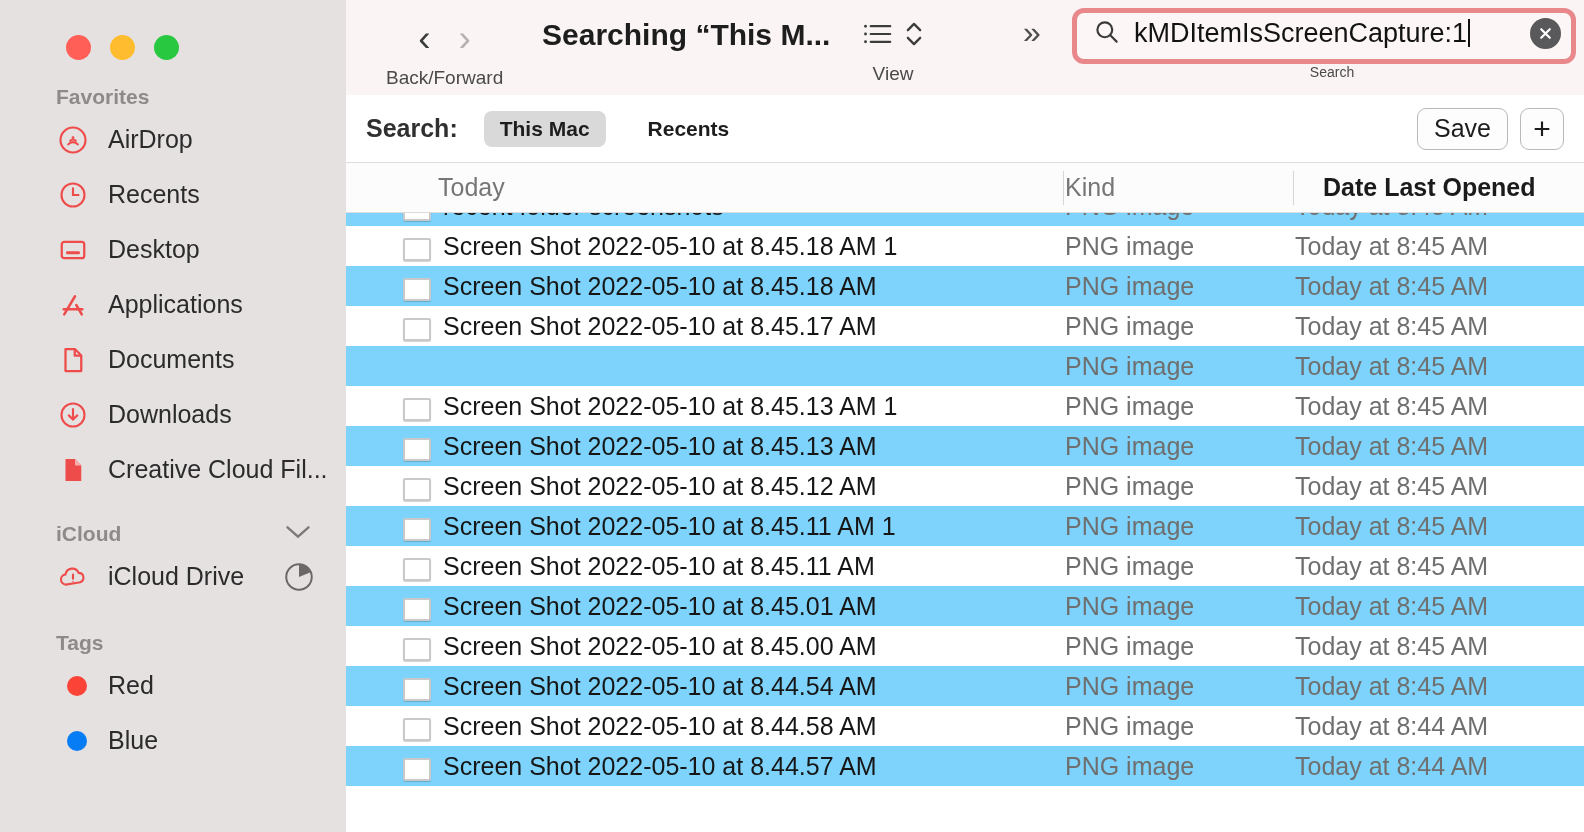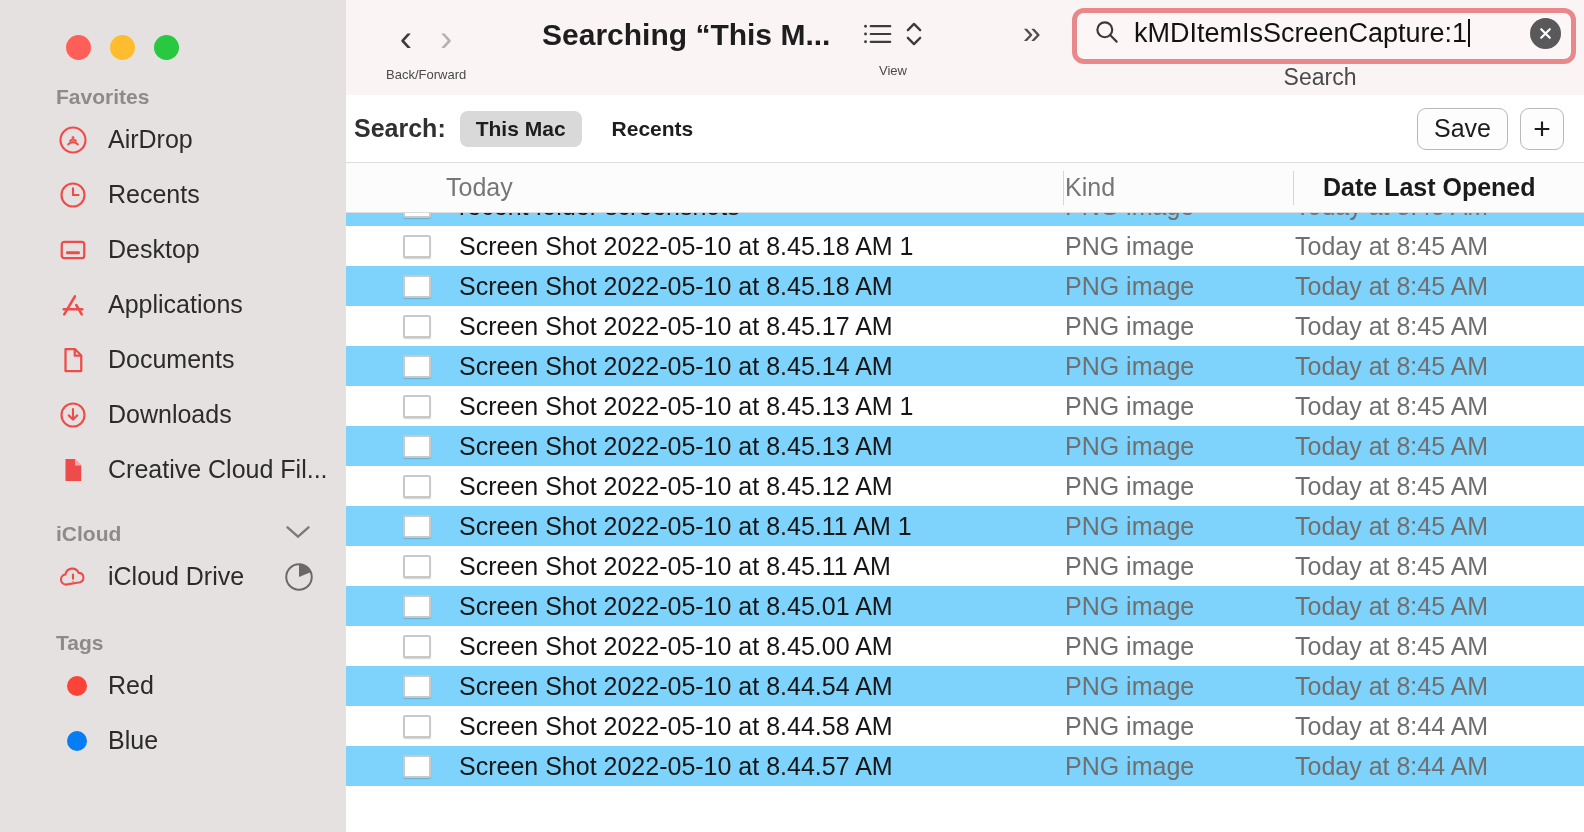--- a/index.html
+++ b/index.html
@@ -65,21 +65,21 @@
     min-width: 0;
   }
   #toolbar {
     height: 95px;
     background: #FBF4F5;
     display: flex; align-items: flex-start;
     position: relative;
     flex: 0 0 95px;
   }
   .tb-group { display: flex; flex-direction: column; align-items: center; }
-  .tb-caption { font-size: 13px; color: #4a4a4a; margin-top: 3px; }
+  .tb-caption { font-size: 19px; color: #4a4a4a; margin-top: 3px; }
   .navchevs { display: flex; gap: 28px; align-items: center; height: 52px; }
   .chev-glyph { font-size: 37px; line-height: 1; font-weight: 300; }
   .chev-back { color: #3c3c3c; }
   .chev-fwd { color: #b6b2b2; }
   #win-title {
     font-size: 30px; font-weight: bold; color: #1d1d1d;
     white-space: nowrap;
     position: absolute; left: 196px; top: 18px;
   }
   #view-group { position: absolute; left: 516px; top: 12px; }
@@ -106,33 +106,33 @@
     display: inline-block; width: 2px; height: 28px;
     background: #111; vertical-align: -5px; margin-left: 1px;
   }
   #clear-btn {
     width: 31px; height: 31px; border-radius: 50%;
     background: #59585A; color: #fff;
     display: flex; align-items: center; justify-content: center;
     font-size: 21px; line-height: 1; flex: 0 0 31px;
   }
   #search-caption {
-    position: absolute; right: 12px; top: 64px;
+    position: absolute; right: 0; top: 64px;
     width: 504px; text-align: center;
-    font-size: 23px; color: #4a4a4a;
+    font-size: 14px; color: #4a4a4a;
   }
 
   
   #scope-bar {
     height: 68px; flex: 0 0 68px;
     background: #FFFFFF;
     border-bottom: 1px solid #DEDEDE;
     display: flex; align-items: center;
-    padding: 0 20px 0 8px;
-    gap: 14px;
+    padding: 0 20px 0 20px;
+    gap: 26px;
   }
   #scope-label { font-size: 25px; font-weight: bold; color: #303030; }
   .scope-chip {
     font-size: 21px; font-weight: bold; color: #1d1d1d;
     padding: 6px 16px; border-radius: 8px;
   }
   .scope-chip.active { background: #D9D9D9; }
   #scope-right { margin-left: auto; display: flex; align-items: center; gap: 12px; }
   .pill-btn {
     border: 1px solid #B9B9B9; border-radius: 9px;
@@ -145,21 +145,21 @@
 
   
   #col-headers {
     height: 50px; flex: 0 0 50px;
     background: #FCFCFC;
     border-bottom: 1px solid #DCDCDC;
     position: relative;
     display: flex; align-items: center;
   }
   .col-h { font-size: 25px; position: absolute; white-space: nowrap; }
-  .col-h.name { left: 100px; color: #767676; }
+  .col-h.name { left: 92px; color: #767676; }
   .col-h.kind { left: 719px; color: #767676; }
   .col-h.date { left: 949px; color: #1b1b1b; font-weight: bold; margin-left: 28px; }
   .col-div {
     position: absolute; top: 8px; width: 1px; height: 34px; background: #D6D6D6;
   }
 
   
   #file-list {
     flex: 1 1 auto;
     background: #FFFFFF;
@@ -171,21 +171,21 @@
     display: flex; align-items: center;
     position: relative;
   }
   .row.alt { background: #7dd3fc; }
   .row.clipped { height: 13px; align-items: flex-start; overflow: hidden; }
   .row.clipped .cell-name,
   .row.clipped .cell-kind,
   .row.clipped .cell-date { margin-top: -21px; }
   .cell-name {
     position: absolute; left: 57px;
-    display: flex; align-items: center; gap: 28px;
+    display: flex; align-items: flex-end; gap: 12px;
     font-size: 25px; color: #161616; white-space: nowrap;
   }
   .cell-kind {
     position: absolute; left: 719px;
     font-size: 25px; color: #6f6f6f; white-space: nowrap;
   }
   .cell-date {
     position: absolute; left: 949px;
     font-size: 25px; color: #6f6f6f; white-space: nowrap;
   }
@@ -448,24 +448,20 @@
         </div>
         <div class="row">
           <div class="cell-name">
             <span class="shot-icon"><span class="shot-inner"></span></span>
             <span>Screen Shot 2022-05-10 at 8.45.17 AM</span>
           </div>
           <div class="cell-kind">PNG image</div>
           <div class="cell-date">Today at 8:45 AM</div>
         </div>
         <div class="row alt">
-          <div class="cell-name">
-            <span class="shot-icon"><span class="shot-inner"></span></span>
-            <span>Screen Shot 2022-05-10 at 8.45.14 AM</span>
-          </div>
           <div class="cell-kind">PNG image</div>
           <div class="cell-date">Today at 8:45 AM</div>
         </div>
         <div class="row">
           <div class="cell-name">
             <span class="shot-icon"><span class="shot-inner"></span></span>
             <span>Screen Shot 2022-05-10 at 8.45.13 AM 1</span>
           </div>
           <div class="cell-kind">PNG image</div>
           <div class="cell-date">Today at 8:45 AM</div>

